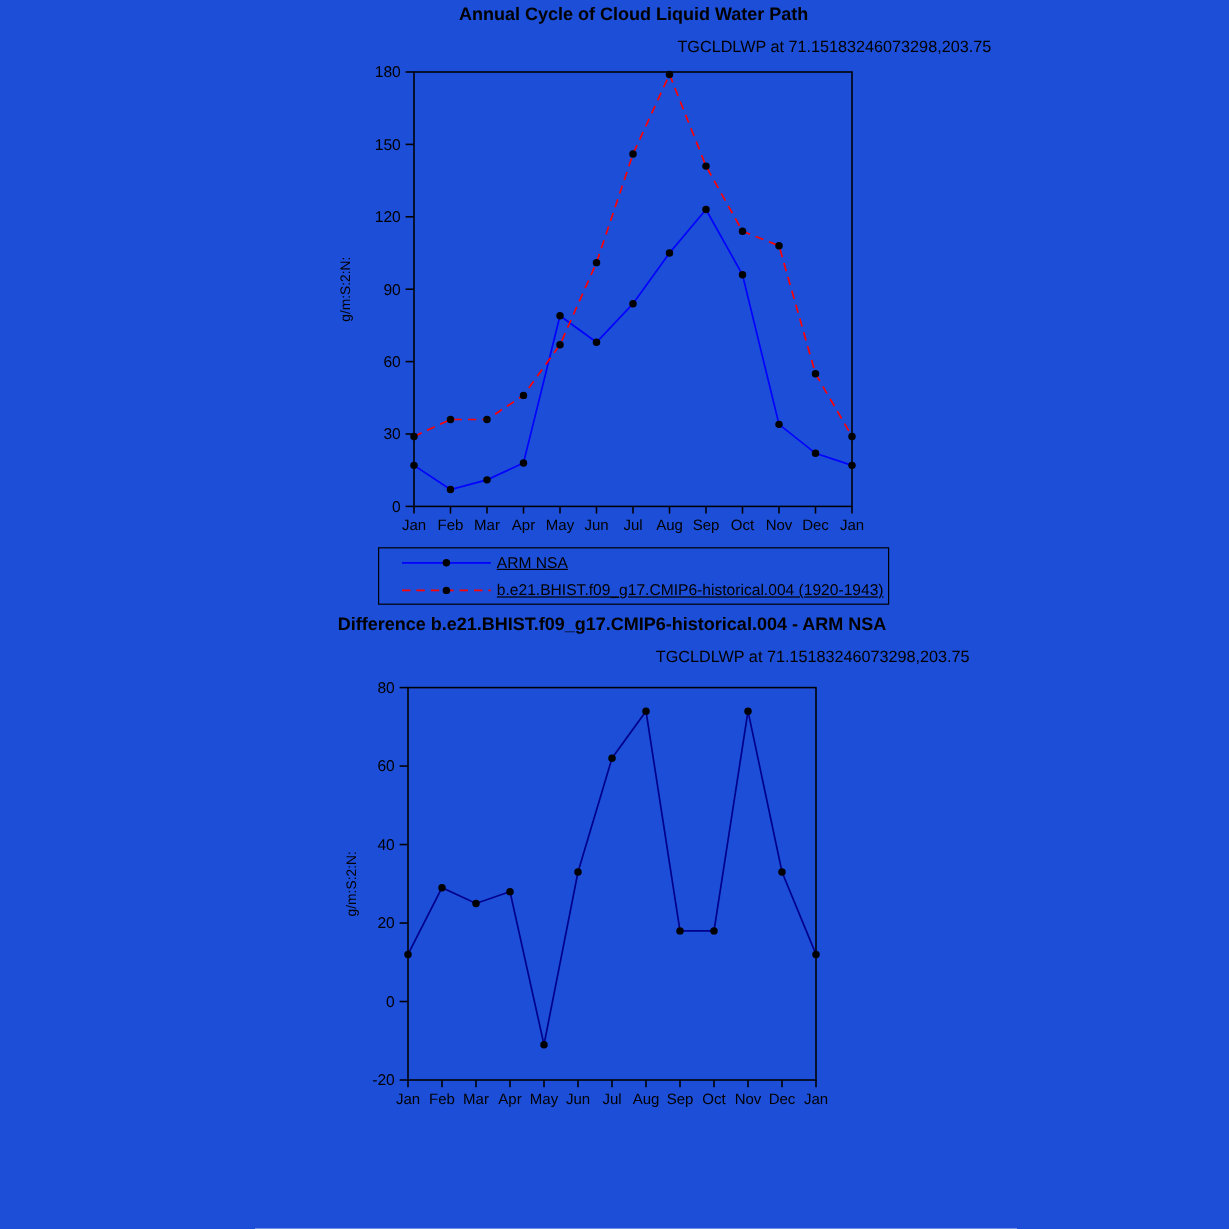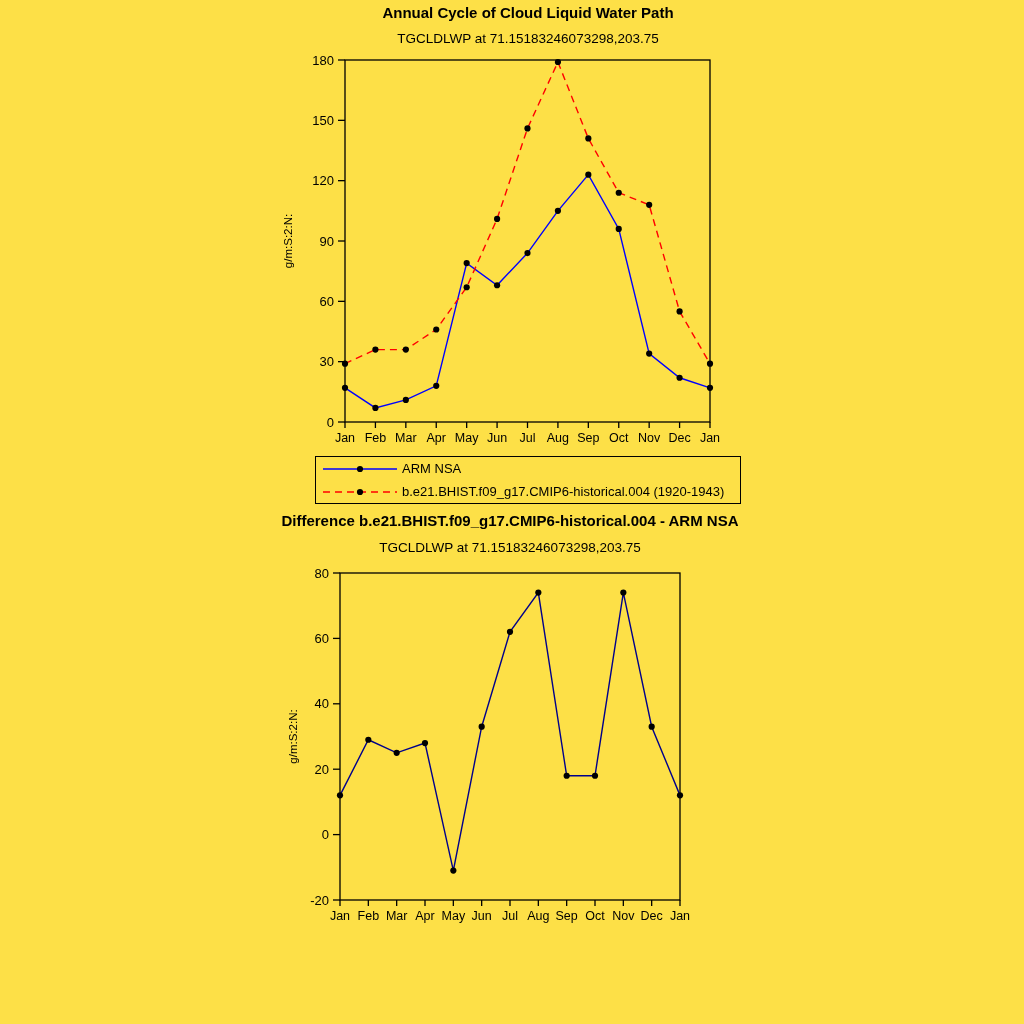--- a/index.html
+++ b/index.html
@@ -1,22 +1,22 @@
 <!DOCTYPE html>
 <html><head>
 <meta charset="utf-8">
 <style>
   html,body{margin:0;padding:0;background:#ffffff;}
   body{font-family:"Liberation Sans","DejaVu Sans",sans-serif;color:#000;}
-  .page{position:relative;width:1024px;height:1024px;background:#fde047;overflow:hidden;}
+  .page{position:relative;width:1024px;height:1024px;background:#1d4ed8;overflow:hidden;}
   .chart-title{position:absolute;font-weight:bold;font-size:15px;text-align:center;}
-  .chart-subtitle{position:absolute;font-weight:normal;font-size:13.5px;text-align:center;}
+  .chart-subtitle{position:absolute;font-weight:normal;font-size:13.5px;text-align:right;}
   svg{position:absolute;overflow:visible;}
   svg text{font-family:"Liberation Sans","DejaVu Sans",sans-serif;fill:#000;}
-  .legend-box{position:absolute;left:315px;top:456px;width:426px;height:48px;border:1px solid #000;box-sizing:border-box;display:flex;flex-direction:column;justify-content:center;padding-left:5px;}
+  .legend-box{position:absolute;left:315px;top:456px;width:426px;height:48px;border:1px solid #000;box-sizing:border-box;display:flex;flex-direction:column;justify-content:center;padding-left:17px;text-decoration:underline;}
   .legend-row{display:flex;align-items:center;height:23px;}
   .legend-row svg{position:static;flex:0 0 auto;}
   .legend-label{font-size:13px;margin-left:3px;white-space:nowrap;}
 </style>
 </head>
 <body>
 
 <div class="page">
 
   <div class="chart-title" style="left:230px;top:4px;width:596px;">Annual Cycle of Cloud Liquid Water Path</div>

